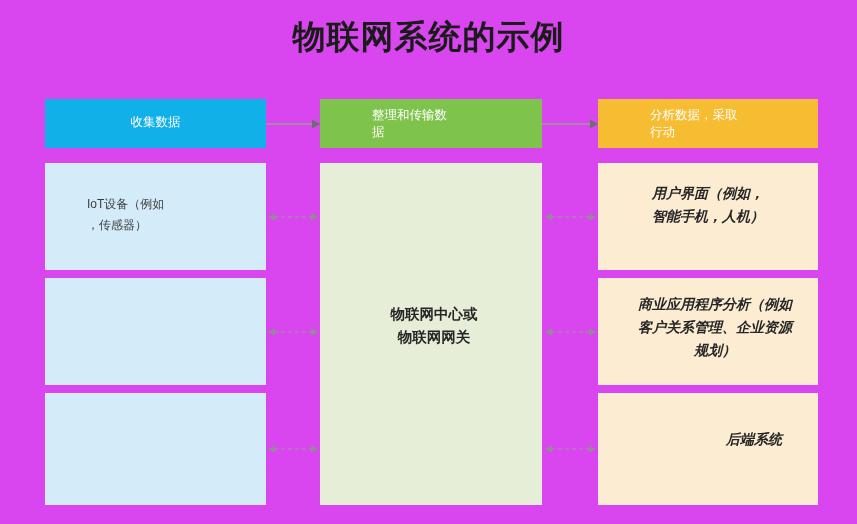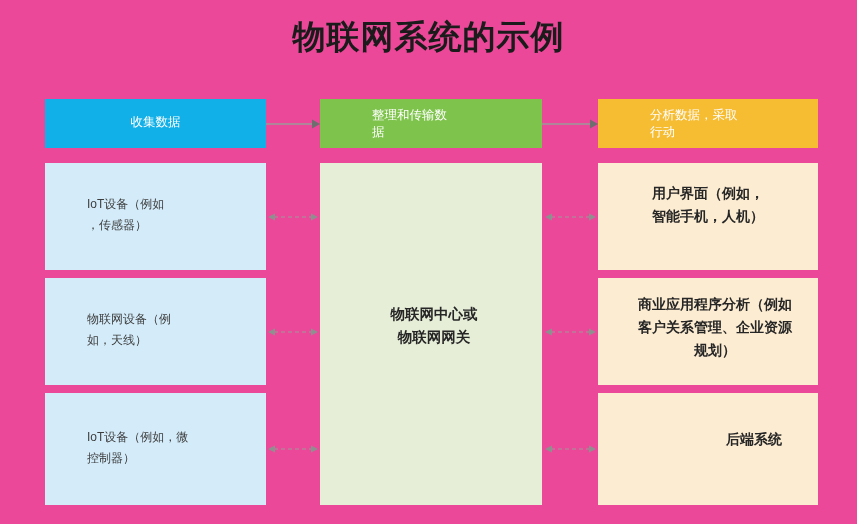--- a/index.html
+++ b/index.html
@@ -8,21 +8,21 @@
     background: #ffffff;
   }
   body {
     font-family: "Liberation Sans", "DejaVu Sans", sans-serif;
     -webkit-font-smoothing: antialiased;
   }
   #canvas {
     position: relative;
     width: 857px;
     height: 524px;
-    background: #ec4899;
+    background: #d946ef;
     overflow: hidden;
   }
 
   
   #diagram-title {
     position: absolute;
     left: 0;
     top: 14px;
     width: 857px;
     text-align: center;
@@ -105,20 +105,21 @@
   .right-cell {
     left: 598px;
     width: 220px;
     background: #fcecd2;
   }
   .right-cell-text {
     font-size: 14px;
     line-height: 23px;
     color: #262626;
     font-weight: bold;
+    font-style: italic;
   }
   #right-cell-1-text { left: 598px; width: 220px; top: 182px; text-align: center; }
   #right-cell-2-text { left: 610px; width: 210px; top: 293px; text-align: center; }
   #right-cell-3-text { left: 598px; width: 220px; top: 428px; text-align: center; margin-left: 46px; }
 
   
   .row1 { top: 163px; height: 107px; }
   .row2 { top: 278px; height: 107px; }
   .row3 { top: 393px; height: 112px; }
 
@@ -160,26 +161,22 @@
 
   <div class="box header-box" id="header-analyze"></div>
   <div class="box-text header-text" id="header-analyze-text">分析数据，采取
 行动</div>
 
   <div class="box left-cell row1"></div>
   <div class="box-text left-cell-text" style="top:194px">IoT设备（例如
 ，传感器）</div>
 
   <div class="box left-cell row2"></div>
-  <div class="box-text left-cell-text" style="top:309px">物联网设备（例
-如，天线）</div>
 
   <div class="box left-cell row3"></div>
-  <div class="box-text left-cell-text" style="top:427px">IoT设备（例如，微
-控制器）</div>
 
   <div class="box" id="middle-box"></div>
   <div class="box-text" id="middle-box-text">物联网中心或
 物联网网关</div>
 
   <div class="box right-cell row1"></div>
   <div class="box-text right-cell-text" id="right-cell-1-text">用户界面（例如，
 智能手机，人机）</div>
 
   <div class="box right-cell row2"></div>

